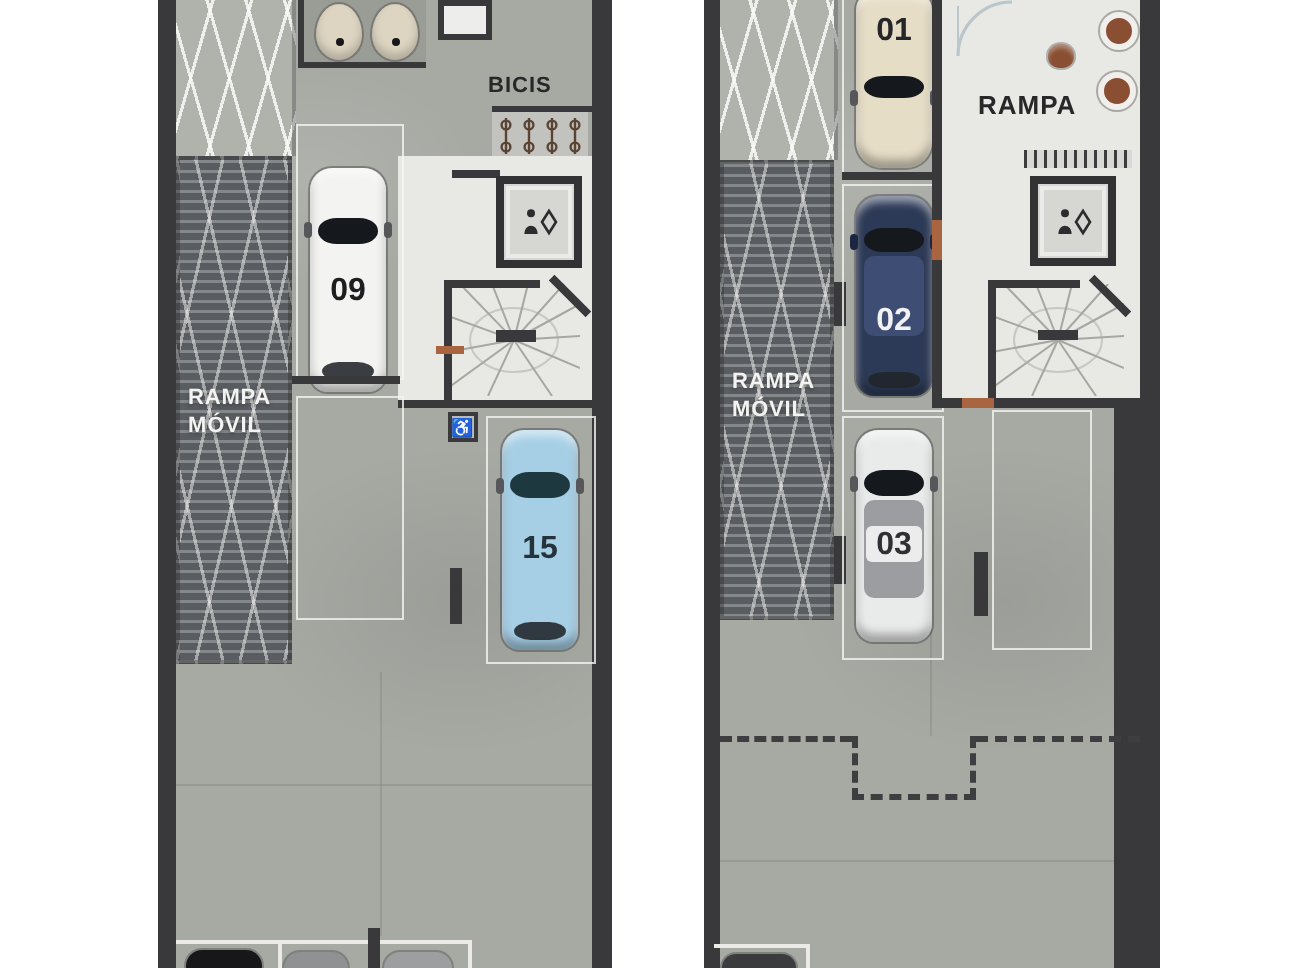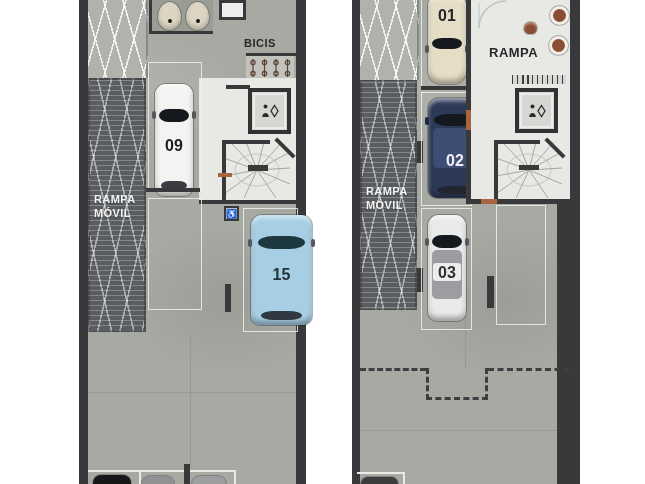--- a/index.html
+++ b/index.html
@@ -39,21 +39,21 @@
   .car .num{position:absolute;left:0;width:100%;text-align:center;font-weight:bold;font-size:16px;}
   .car .mir{position:absolute;width:4px;height:8px;border-radius:2px;background:#55575a;}
   .car .mir.l{left:-3px;} .car .mir.r{right:-3px;}
   .car .roof{position:absolute;border-radius:5px;}
 
   .car09{background:#f3f3f1;margin-top:16px;} .car09 .num{color:#1e1e20;}
   .car10{background:#ded5c0;} .car10 .roof{background:#1e1f22;left:13%;top:26%;width:74%;height:58%;}
   .car10 .num{color:#f4f2ee;}
   .car15{background:#a6cfe6;} .car15 .ws{background:#1e3840;} .car15 .num{color:#24333c;}
   .car01{background:#e6ddc6;border-radius:9px 9px 13px 13px;} .car01 .num{color:#26262a;}
-  .car02{background:#2d3a57;padding-left:16px;} .car02 .roof{background:#3e4d74;left:10%;top:30%;width:80%;height:40%;}
+  .car02{background:#2d3a57;} .car02 .roof{background:#3e4d74;left:10%;top:30%;width:80%;height:40%;}
   .car02 .num{color:#f2f2f4;} .car02 .mir{background:#1d2640;}
   .car03{background:#e9eaea;} .car03 .roof{background:#9b9da0;left:10%;top:33%;width:80%;height:46%;}
   .car03 .band{position:absolute;left:13%;top:45%;width:74%;height:17%;background:#ececec;border-radius:3px;}
   .car03 .num{color:#303034;}
   .car04{background:#c6c7c9;} .car04 .roof{background:#8f8b88;left:10%;top:30%;width:80%;height:48%;}
   .car04 .band{position:absolute;left:13%;top:42%;width:74%;height:17%;background:#dcdcdc;border-radius:3px;}
   .car04 .num{color:#303034;} .car04 .rw{background:#4e3b35;}
   .stubcar{position:absolute;border-radius:8px 8px 0 0;box-shadow:0 0 0 1px rgba(35,35,37,.3);}
 
   .moto{position:absolute;background:#ddd5c2;border-radius:50% 50% 50% 50%/55% 55% 45% 45%;
@@ -166,21 +166,21 @@
   <div class="car car09" style="left:155px;top:68px;width:38px;height:112px;">
     <div class="ws" style="top:22%;"></div>
     <div class="mir l" style="top:24%;"></div>
     <div class="mir r" style="top:24%;"></div>
     <div class="num" style="top:47%;">09</div>
     <div class="rw" style="bottom:5%;"></div>
   </div>
   <div class="abs wall" style="left:146px;top:188px;width:54px;height:4px;"></div>
   <div class="abs spot" style="left:148px;top:198px;width:52px;height:110px;"></div>
   <div class="abs spot" style="left:243px;top:208px;width:53px;height:122px;"></div>
-  <div class="car car15" style="left:251px;top:215px;width:61px;height:110px;">
+  <div class="car car15" style="left:251px;top:215px;width:38px;height:110px;">
     <div class="ws" style="top:19%;"></div>
     <div class="mir l" style="top:22%;"></div>
     <div class="mir r" style="top:22%;"></div>
     <div class="num" style="top:46%;">15</div>
     <div class="rw" style="bottom:5%;"></div>
   </div>
   <div class="abs wall" style="left:225px;top:284px;width:6px;height:28px;"></div>
 
   <div class="abs botline" style="left:88px;top:470px;width:148px;height:14px;box-sizing:border-box;"></div>
   <div class="abs sep" style="left:139px;top:470px;width:2px;height:14px;"></div>

